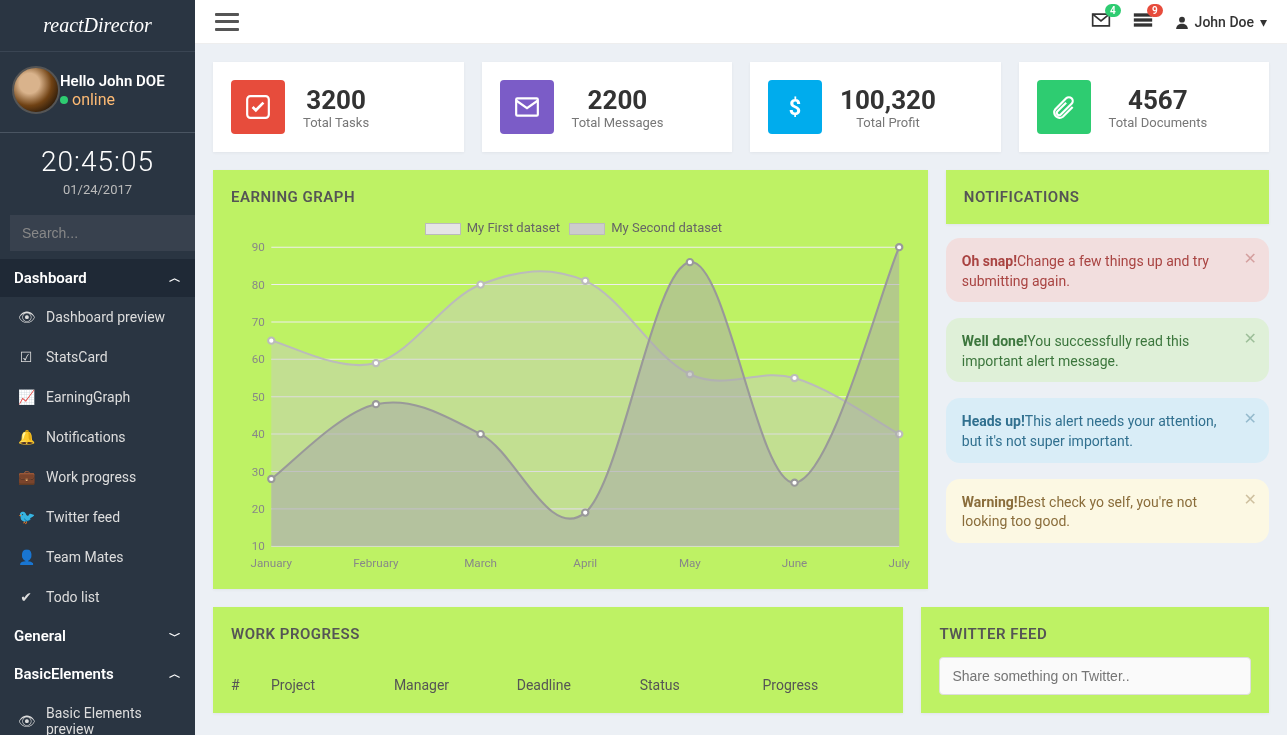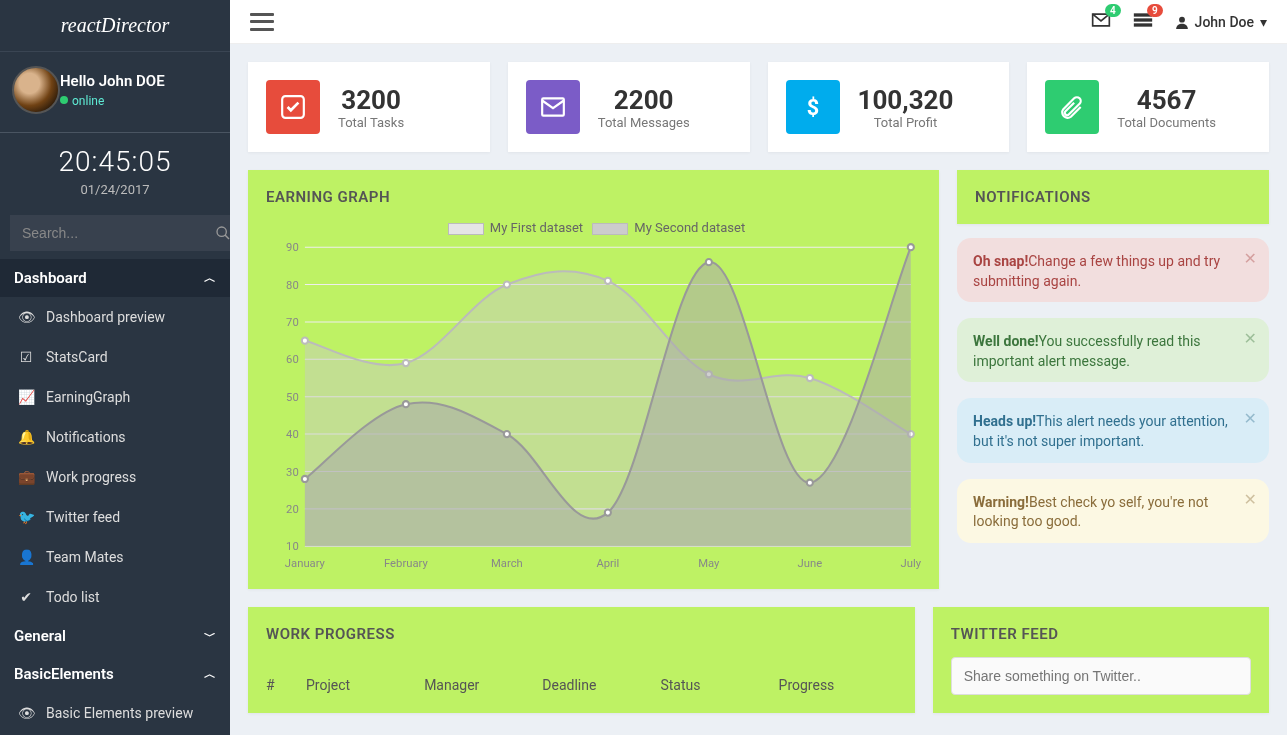--- a/index.html
+++ b/index.html
@@ -1,27 +1,27 @@
 <!DOCTYPE html>
 <html><head>
 <meta charset="utf-8">
 <style>
 * { box-sizing: border-box; margin: 0; padding: 0; }
 body { font-family: -apple-system, BlinkMacSystemFont, "Segoe UI", Roboto, sans-serif; background: #f5f5f5; color: #333; overflow: hidden; }
 
 .app { display: flex; height: 735px; width: 1287px; }
 
 
-.sidebar { width: 230px; background: #2a3542; color: #fff; display: flex; flex-direction: column; overflow-y: auto; }
+.sidebar { width: 195px; background: #2a3542; color: #fff; display: flex; flex-direction: column; overflow-y: auto; }
 .brand { text-align: center; padding: 14px 0; font-size: 20px; font-style: italic; font-family: Georgia, serif; border-bottom: 1px solid #3a4553; }
 .user-block { display: flex; align-items: center; padding: 14px 12px; }
 .avatar { width: 48px; height: 48px; border-radius: 50%; background: radial-gradient(circle at 35% 35%, #d9b38c 25%, #704214 55%, #2b1a0a 80%); border: 2px solid #555; }
 .user-block .hello { font-weight: 600; font-size: 15px; }
 .status-dot { display: inline-block; width: 8px; height: 8px; border-radius: 50%; background: #2ecc71; margin-right: 4px; vertical-align: middle; }
-.status-text { font-size: 12px; color: #5eead4; text-align: center; }
+.status-text { font-size: 16px; color: #fdba74; text-align: center; }
 .divider { border-top: 1px solid #4a5562; margin: 4px 0; }
 .clock { text-align: center; padding: 8px 0 10px; }
 .clock-time { font-size: 28px; font-weight: 300; letter-spacing: 1px; }
 .clock-date { font-size: 13px; color: #bbb; margin-top: 4px; }
 .search-row { display: flex; padding: 8px 10px; gap: 0; }
 .search-input { flex: 1; background: #38414e; border: none; color: #ccc; padding: 10px 12px; font-size: 14px; outline: none; }
 .search-input::placeholder { color: #888; }
 .search-btn { width: 42px; background: #38414e; border: none; color: #999; cursor: pointer; display:flex; align-items:center; justify-content:center; }
 
 .nav-section { }

